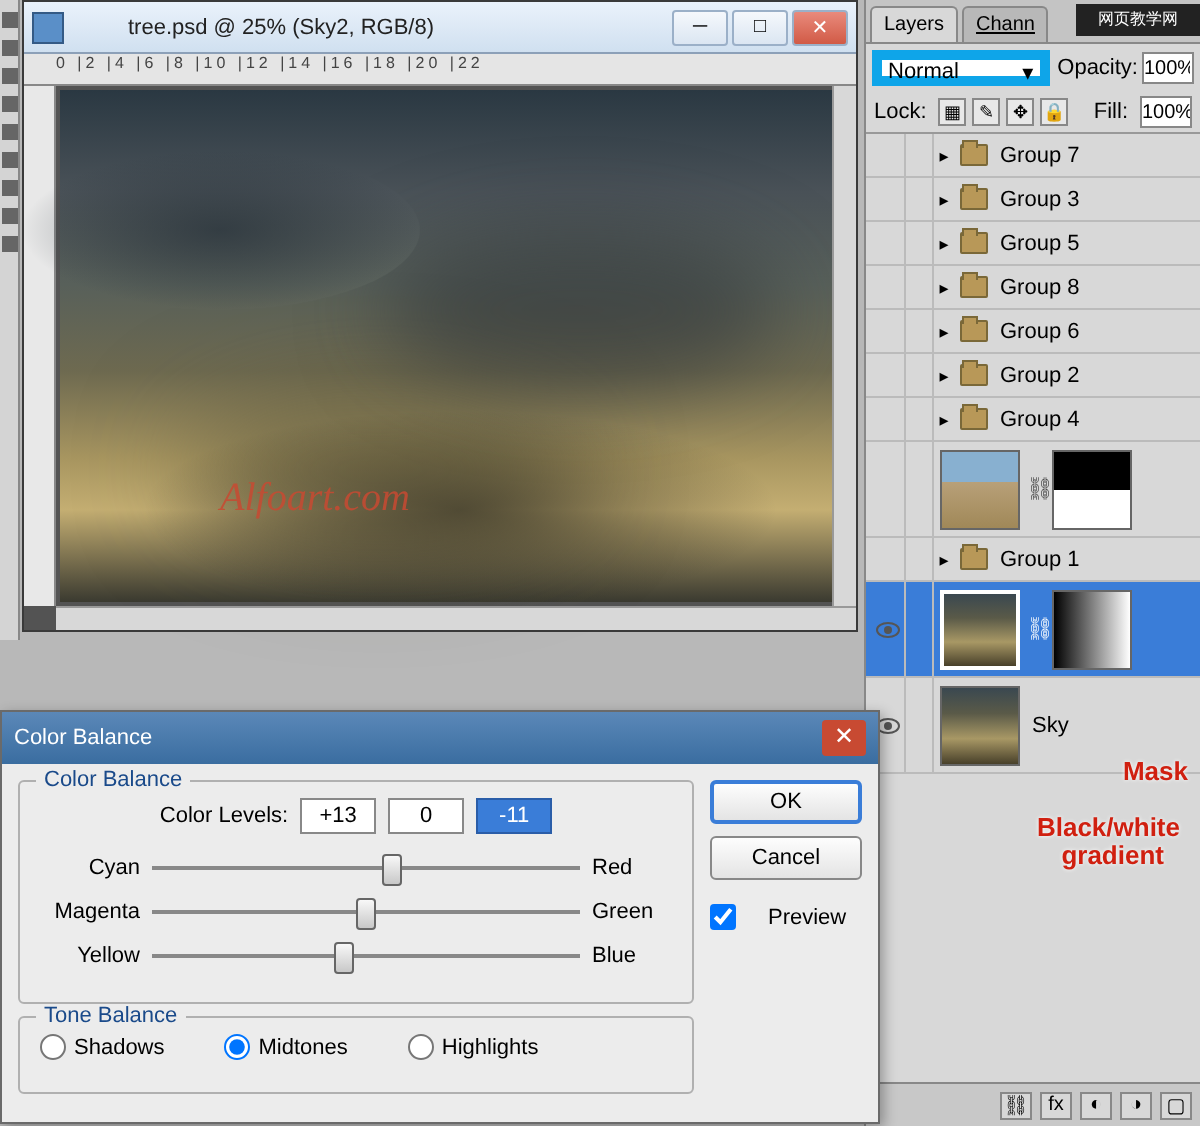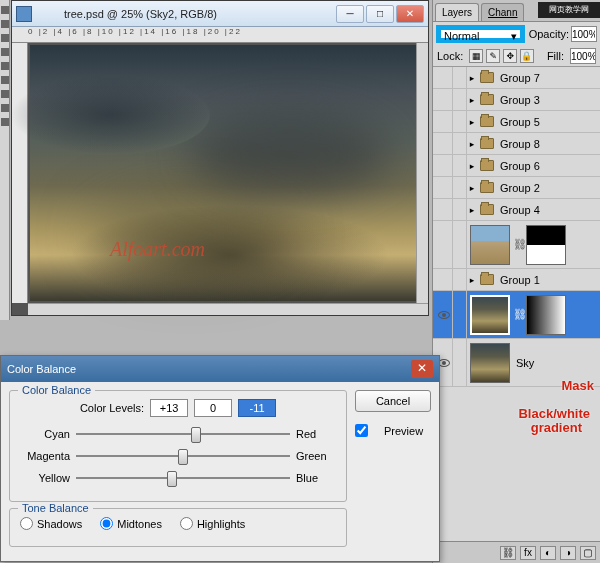--- a/index.html
+++ b/index.html
@@ -77,21 +77,21 @@
 .fieldset > .legend { position: absolute; top: -7px; left: 8px; background: #ececec; padding: 0 4px; color: #1a4a8a; }
 .levels-row { display: flex; align-items: center; gap: 6px; justify-content: center; margin-bottom: 8px; }
 .levels-row input { width: 38px; height: 18px; border: 1px solid #888; text-align: center; background: #fff; }
 .levels-row input.sel { background: #3a7dd8; color: #fff; border-color: #2a5da8; }
 .slider-row { display: flex; align-items: center; margin: 4px 0; gap: 6px; }
 .slider-row .lab { width: 50px; text-align: right; }
 .slider-row .lab-r { width: 40px; }
 .slider { flex: 1; height: 18px; position: relative; }
 .slider-track { position: absolute; left: 0; right: 0; top: 8px; height: 2px; background: #888; }
 .slider-thumb { position: absolute; top: 2px; width: 10px; height: 16px; background: linear-gradient(#f8f8f8,#c8c8c8); border: 1px solid #666; border-radius: 2px; transform: translateX(-50%); }
-.radio-row { display: flex; gap: 18px; margin-bottom: 6px; }
+.radio-row { display: flex; gap: 30px; margin-bottom: 6px; }
 .radio-row label, .chk-row label { display: flex; align-items: center; gap: 4px; }
 .btn { height: 22px; background: linear-gradient(#fdfdfd,#e4e4e4); border: 1px solid #888; border-radius: 3px; text-align: center; line-height: 20px; }
 .btn.default { border: 2px solid #3a7dd8; line-height: 18px; }
 input[type=radio], input[type=checkbox] { margin: 0; }
 </style>
 </head>
 <body>
 
 <div class="tool-strip">
   <div></div>
@@ -305,20 +305,21 @@
               <span>Midtones</span>
             </label>
           <label>
               <input type="radio" name="tone" style="">
               <span>Highlights</span>
             </label>
         </div>
       </div>
     </div>
     <div class="dlg-right">
+      <div class="btn default">OK</div>
       <div class="btn">Cancel</div>
       <label style="margin-top:6px;display:flex;gap:16px;align-items:center">
           <input type="checkbox" checked="" style="">
           <span>Preview</span>
         </label>
     </div>
   </div>
 </div>
 
 </body></html>

